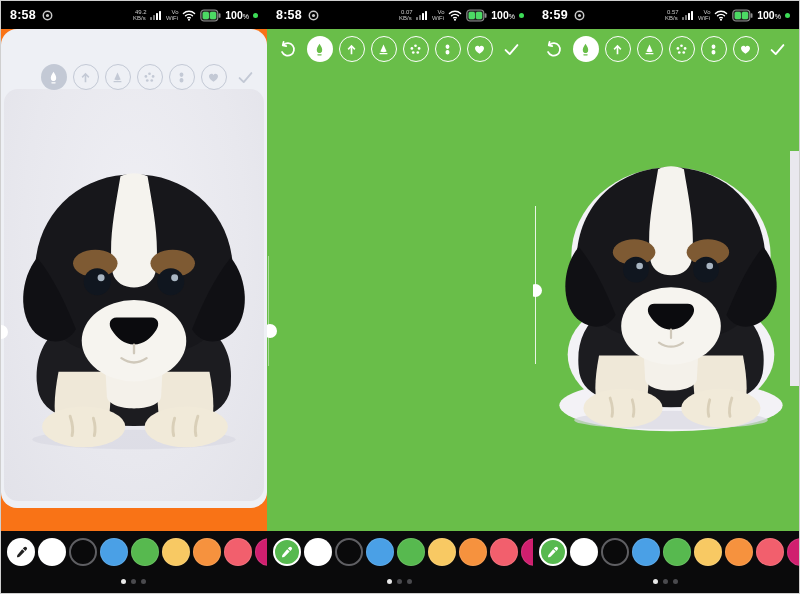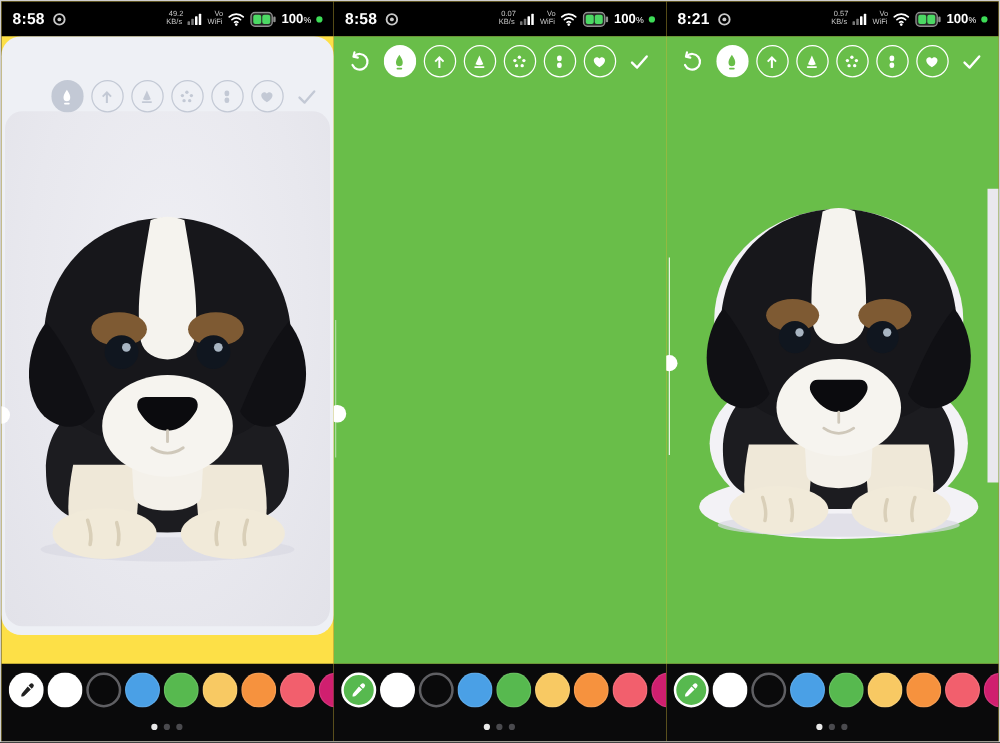--- a/index.html
+++ b/index.html
@@ -3,21 +3,21 @@
 <meta charset="utf-8">
 <title></title>
 <style>
   html,body{margin:0;padding:0;background:#222;}
   *{box-sizing:border-box;}
   .stage{
     width:800px;height:594px;margin:0 auto;display:flex;
     font-family:"Liberation Sans", sans-serif;
     background:#000;border:1px solid #cfcfcf;overflow:hidden;position:relative;
   }
-  .screen{width:33.3333%;height:100%;position:relative;background:#fde047;overflow:hidden;padding-left:35px;}
+  .screen{width:33.3333%;height:100%;position:relative;background:#f97316;overflow:hidden;padding-left:35px;}
 
   
   .statusbar{
     position:absolute;top:0;left:0;right:0;height:28px;background:#000;
     display:flex;align-items:center;justify-content:space-between;padding:0 9px;z-index:5;
   }
   .sb-left{display:flex;align-items:center;gap:6px;}
   .sb-time{color:#fff;font-size:12.5px;font-weight:700;letter-spacing:.2px;}
   .sb-right{display:flex;align-items:center;gap:4px;}
   .sb-stack{display:flex;flex-direction:column;align-items:flex-end;line-height:6px;}
@@ -365,21 +365,21 @@
           <span class="pdot active"></span>
           <span class="pdot"></span>
           <span class="pdot"></span>
         </div>
       </div>
   </section>
 
   <section class="screen theme-green">
     <div class="statusbar">
       <div class="sb-left">
-        <span class="sb-time">8:21</span>
+        <span class="sb-time">8:59</span>
         <svg width="11" height="11" viewBox="0 0 12 12">
             <circle cx="6" cy="6" r="4.6" fill="none" stroke="#c9c9c9" stroke-width="1.6"></circle>
             <circle cx="6" cy="6" r="1.7" fill="#c9c9c9"></circle>
           </svg>
       </div>
       <div class="sb-right">
         <div class="sb-stack">
           <span>0.57</span>
             <span>KB/s</span>
         </div>

